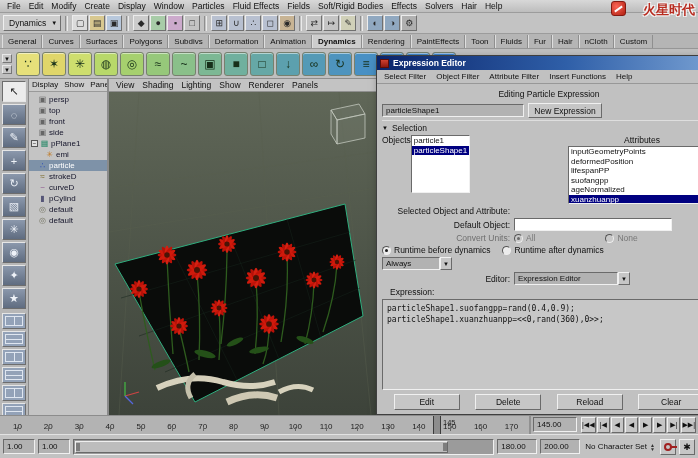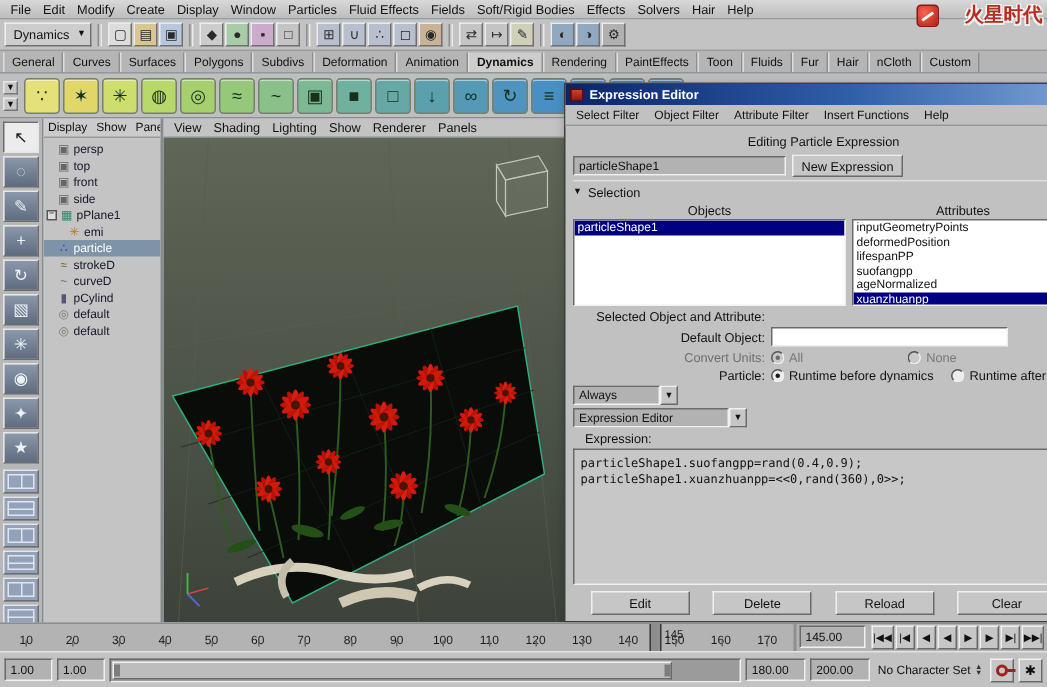--- a/index.html
+++ b/index.html
@@ -1,17 +1,17 @@
 <!DOCTYPE html>
 <html><head>
 <meta charset="utf-8">
 <style>
 *{margin:0;padding:0;box-sizing:border-box}
 html,body{width:698px;height:458px;overflow:hidden}
-#app{position:relative;width:698px;height:458px;background:#7dd3fc;font-family:"Liberation Sans",sans-serif;font-size:8.5px;color:#111;overflow:hidden}
+#app{position:relative;width:698px;height:458px;background:#bef264;font-family:"Liberation Sans",sans-serif;font-size:8.5px;color:#111;overflow:hidden}
 .row-abs{position:absolute;left:0;right:0}
 
 .menubar{top:0;height:13px;background:linear-gradient(#d8d8d8,#bdbdbd);display:flex;align-items:center;padding:0 3px;border-bottom:1px solid #9c9c9c;z-index:2}
 .menu-item{padding:0 4px;cursor:default;white-space:nowrap}
 
 .statusline{top:13px;height:21px;background:#c3c3c3;border-bottom:1px solid #9c9c9c;display:flex;align-items:center;gap:2px;padding:0 3px;z-index:2}
 .mset{display:flex;align-items:center;height:16px;border:1px solid;border-color:#efefef #6f6f6f #6f6f6f #efefef;background:#cdcdcd;padding:0 3px 0 5px;gap:5px}
 .mset .arr{font-size:6px}
 .vsep{width:3px;height:15px;border-left:1px solid #8e8e8e;border-right:1px solid #eaeaea;margin:0 2px;flex:none}
 .icon-strip{display:flex;gap:1px}
@@ -64,21 +64,21 @@
 .lbl{width:128px;flex:none;text-align:right;font-size:8.5px;white-space:nowrap}
 .lbl.dim{color:#6e6e6e}
 .fld{height:13px;background:#b2b2b2;border:1px solid;border-color:#6a6a6a #f0f0f0 #f0f0f0 #6a6a6a;font-size:8px;padding:0 3px;display:flex;align-items:center;white-space:nowrap;overflow:hidden}
 .fld.white{background:#fff}
 .hl{background:#000080;color:#fff;padding:0 1px}
 .btn{border:1px solid;border-color:#f0f0f0 #6a6a6a #6a6a6a #f0f0f0;background:#c6c6c6;font-size:8.5px;display:flex;align-items:center;justify-content:center}
 .ee-newbtn{width:74px;height:15px;flex:none;white-space:nowrap;overflow:hidden}
 .sec-hdr{display:flex;align-items:center;gap:4px;font-size:8.5px;border-top:1px solid #dedede;padding-top:2px;flex:none}
 .tri{font-size:6px}
 .cols{display:flex;flex:none}
-.col-l{width:182px;flex:none;display:flex;flex-direction:column}
+.col-l{width:182px;flex:none;display:flex;flex-direction:row}
 .col-r{flex:1;margin-left:4px;display:flex;flex-direction:column;min-width:0}
 .col-title{text-align:center;font-size:8.5px;height:11px}
 .listbox{height:58px;background:#fff;border:1px solid;border-color:#6a6a6a #f0f0f0 #f0f0f0 #6a6a6a;overflow:hidden;position:relative}
 .li{height:9.5px;line-height:9.5px;font-size:8px;padding:0 2px;white-space:nowrap;overflow:hidden}
 .li.selected{background:#000080;color:#fff}
 .dd{display:flex;}
 .dd-btn{width:12px;height:13px;background:#c6c6c6;border:1px solid;border-color:#f0f0f0 #6a6a6a #6a6a6a #f0f0f0;font-size:6px;display:flex;align-items:center;justify-content:center}
 .opts{display:flex;align-items:center}
 .opts.wide{gap:70px}
 .opts.narrow{gap:12px}
@@ -109,21 +109,21 @@
 .slider{flex:1;height:16px;background:#9b9b9b;border:1px solid;border-color:#6a6a6a #f0f0f0 #f0f0f0 #6a6a6a;position:relative;min-width:120px}
 .slider-handle{position:absolute;left:1px;top:1px;bottom:1px;width:89%;background:#bdbdbd;border:1px solid;border-color:#efefef #696969 #696969 #efefef}
 .slider-handle::before,.slider-handle::after{content:"";position:absolute;top:1px;bottom:1px;width:4px;background:#7d7d7d}
 .slider-handle::before{left:0}.slider-handle::after{right:0}
 .charset{display:flex;align-items:center;gap:3px;flex:none;padding:0 2px;font-size:8px}
 .updn{display:flex;flex-direction:column;font-size:5px;line-height:4px;color:#333}
 .mini-btn{width:16px;height:16px;flex:none}
 .keyicon{width:8px;height:8px;border:2px solid #a02020;border-radius:50%;position:relative;display:block}
 .keyicon::after{content:"";position:absolute;left:5px;top:1px;width:6px;height:2px;background:#a02020}
 
-.watermark{position:absolute;top:1px;right:3px;z-index:30;display:flex;align-items:center;gap:17px;opacity:.95}
+.watermark{position:absolute;top:1px;right:3px;z-index:30;display:flex;gap:17px;opacity:.95}
 .wm-logo{width:15px;height:15px;border-radius:3px;background:radial-gradient(circle at 35% 35%,#ff6050,#b01808);border:1px solid #801008;position:relative}
 .wm-logo::after{content:"";position:absolute;left:2px;top:6px;right:2px;height:2px;background:#fff;transform:rotate(-35deg)}
 .wm-text{font-size:13px;font-weight:bold;color:#b82418;text-shadow:1px 1px 0 #f5f5f5,-1px -1px 0 #f5f5f5,1px -1px 0 #f5f5f5,-1px 1px 0 #f5f5f5}
 </style>
 </head>
 <body>
 
 <div id="app">
 
   <div class="row-abs menubar">
@@ -539,20 +539,21 @@
       </div>
       <div class="sec-hdr">
         <span class="tri">▼</span>
         <span>Selection</span>
       </div>
       <div class="cols">
         <div class="col-l">
           <div class="col-title">Objects</div>
           <div class="listbox">
 
+          <div class="li">particle1</div>
               <div class="li selected">particleShape1</div>
             </div>
         </div>
         <div class="col-r">
           <div class="col-title">Attributes</div>
           <div class="listbox" style="padding-right:9px">
             <div>
 
             <div class="li">inputGeometryPoints</div>
                 <div class="li">deformedPosition</div>
@@ -580,40 +581,40 @@
             <span class="rb"></span>
             <span>All</span>
           </label>
             <label class="radio disabled">
             <span class="rb"></span>
             <span>None</span>
           </label>
           </div>
       </div>
       <div class="ee-row">
-        <span class="lbl">Particle:</span>
         <div class="opts narrow">
 
         <label class="radio selected">
             <span class="rb"></span>
             <span>Runtime before dynamics</span>
           </label>
             <label class="radio">
             <span class="rb"></span>
             <span>Runtime after dynamics</span>
           </label>
           </div>
       </div>
       <div class="ee-row">
         <div class="dd">
           <div class="fld" style="width:58px">Always</div>
           <div class="dd-btn">▼</div>
         </div>
       </div>
       <div class="ee-row">
+        <span class="lbl">Editor:</span>
         <div class="dd">
           <div class="fld" style="width:104px">Expression Editor</div>
           <div class="dd-btn">▼</div>
         </div>
       </div>
       <div class="ee-row">
         <span style="width:4px"></span>
         <span>Expression:</span>
       </div>
       <div class="expr-area">

